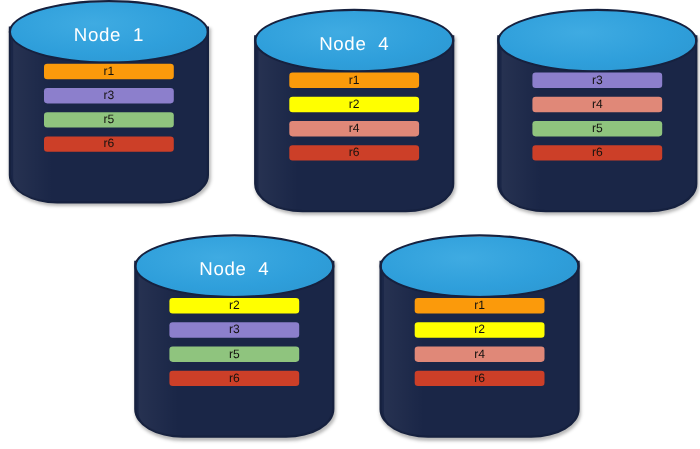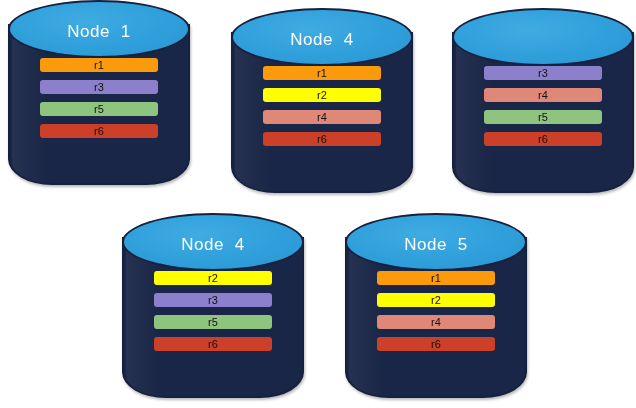--- a/index.html
+++ b/index.html
@@ -143,21 +143,20 @@
       <div class="records">
         <div class="record" style="background: rgb(255, 255, 0);">r2</div>
         <div class="record" style="background: rgb(140, 127, 204);">r3</div>
         <div class="record" style="background: rgb(143, 196, 126);">r5</div>
         <div class="record" style="background: rgb(204, 63, 40);">r6</div>
       </div>
     </div>
     <div class="node" style="left: 345px; top: 213px;">
       <div class="cyl-body"></div>
       <div class="cyl-top"></div>
-      <div class="node-label">Node  5</div>
       <div class="records">
         <div class="record" style="background: rgb(251, 154, 11);">r1</div>
         <div class="record" style="background: rgb(255, 255, 0);">r2</div>
         <div class="record" style="background: rgb(224, 136, 120);">r4</div>
         <div class="record" style="background: rgb(204, 63, 40);">r6</div>
       </div>
     </div>
   </div>
 
 </body></html>

